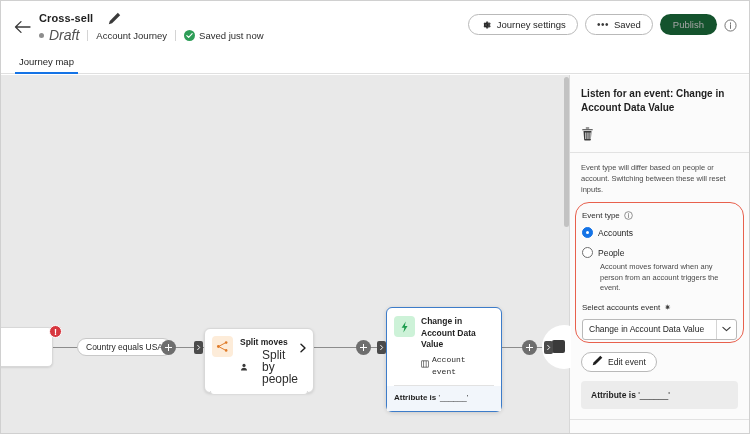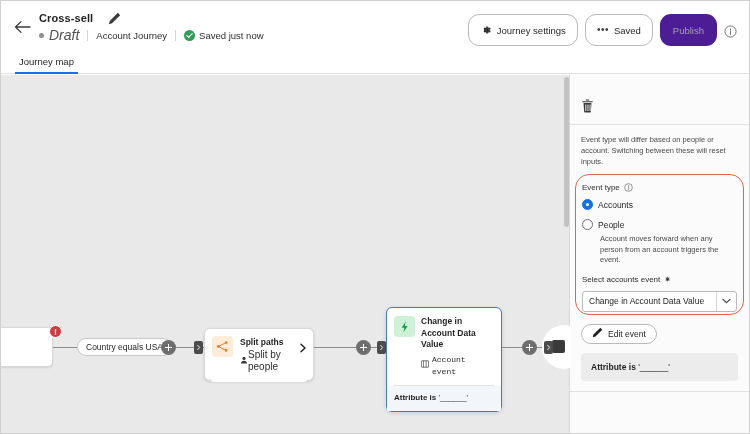--- a/index.html
+++ b/index.html
@@ -43,28 +43,28 @@
   .meta-draft { font-style: italic; color: #505050; font-size: 14px; }
   .meta-sep { width: 1px; height: 11px; background: #d4d4d4; margin: 0 8px; }
   .meta-text { font-size: 9.5px; color: #2c2c2c; }
   .saved-wrap { display: flex; align-items: center; gap: 4px; }
   .check-circle { width: 11px; height: 11px; flex: 0 0 auto; }
 
   .header-actions {
     margin-left: auto; display: flex; align-items: center; gap: 7px; padding-top: 4px;
   }
   .btn {
-    height: 32px; border: 1px solid #b9b9b9; border-radius: 11px;
+    height: 21px; border: 1px solid #b9b9b9; border-radius: 11px;
     background: #ffffff; color: #1f1f1f; font-size: 9.5px;
     display: inline-flex; align-items: center; gap: 5px;
     padding: 0 11px; cursor: pointer; font-family: inherit; white-space: nowrap;
   }
   .btn svg { display: block; }
   .btn-publish {
-    border: none; background: #4c1d95; color: #a5a5a5; cursor: default;
+    border: none; background: #14532d; color: #a5a5a5; cursor: default;
     padding: 0 13px;
   }
   .dots-glyph { letter-spacing: .5px; font-size: 10px; line-height: 1; color: #3a3a3a; }
   .info-circle { width: 13px; height: 13px; color: #6a6a6a; cursor: pointer; }
 
   
   .tabbar {
     position: absolute; top: 47px; left: 0; right: 0; height: 26px;
     background: #ffffff; border-bottom: 1px solid #e0e0e0;
     display: flex; align-items: flex-end; padding-left: 14px;
@@ -153,22 +153,22 @@
     border-radius: 0 0 5px 5px; z-index: -1;
   }
   .split-row { display: flex; align-items: flex-start; gap: 7px; }
   .split-icon {
     width: 21px; height: 21px; border-radius: 4px; background: #fdecd9;
     display: flex; align-items: center; justify-content: center; flex: 0 0 auto;
   }
   .split-txt { flex: 1 1 auto; min-width: 0; }
   .split-title { font-size: 8.5px; font-weight: bold; color: #1f1f1f; line-height: 12px; }
   .split-sub {
-    font-size: 10px; color: #2c2c2c; line-height: 12px; margin-top: 1px;
-    display: flex; align-items: center; gap: 0;
+    font-size: 12px; color: #2c2c2c; line-height: 12px; margin-top: 1px;
+    display: flex; align-items: center; gap: 14px;
   }
   .chev-right { flex: 0 0 auto; margin-top: 3px; color: #1f1f1f; }
 
   
   .node-event {
     position: absolute; left: 385px; top: 232px; width: 116px;
     background: #ffffff; border: 1.5px solid #3d7cc9; border-radius: 6px;
     box-shadow: 0 1px 4px rgba(0,0,0,.14); z-index: 3;
   }
   .event-top { display: flex; align-items: flex-start; gap: 6px; padding: 8px 7px 7px 7px; }
@@ -366,21 +366,21 @@
       <div class="split-row">
         <div class="split-icon">
           <svg width="13" height="13" viewBox="0 0 16 16" fill="none" stroke="#e07b28" stroke-width="1.2">
             <circle cx="3" cy="8" r="1.8" fill="#e07b28" stroke="none"></circle>
             <circle cx="12.5" cy="3.2" r="1.6" fill="#e07b28" stroke="none"></circle>
             <circle cx="12.5" cy="12.8" r="1.6" fill="#e07b28" stroke="none"></circle>
             <path d="M4.6 7.2 11 3.8M4.6 8.8 11 12.2" stroke-linecap="round"></path>
           </svg>
         </div>
         <div class="split-txt">
-          <div class="split-title">Split paths</div>
+          <div class="split-title">Split moves</div>
           <div class="split-sub">
             <span>
               <svg width="8" height="8" viewBox="0 0 10 10" fill="#3a3a3a">
                 <circle cx="5" cy="3" r="2"></circle>
                 <path d="M1.2 9.5c0-2.1 1.7-3.5 3.8-3.5s3.8 1.4 3.8 3.5z"></path>
               </svg>
             </span>
             <span>Split by people</span>
           </div>
         </div>
@@ -435,20 +435,21 @@
     <div class="terminal-halo"></div>
     <div class="terminal-sq"></div>
   </div>
 
   <div class="canvas-scrollbar">
       <i></i>
     </div>
 
   <div class="panel">
     <div class="panel-head">
+      <div class="panel-title">Listen for an event: Change in Account Data Value</div>
       <div class="trash-btn">
         <svg width="13" height="14" viewBox="0 0 14 15" fill="currentColor">
           <path d="M5.2 0.6h3.6v1.1H5.2zM1.4 2.4h11.2v1.1H1.4z"></path>
           <path d="M2.7 4.4h8.6l-.7 9.4a.8.8 0 0 1-.8.7H4.2a.8.8 0 0 1-.8-.7zm2 1.5v7h1v-7zm2.3 0v7h1v-7zm2.3 0v7h1v-7z"></path>
         </svg>
       </div>
     </div>
     <div class="panel-sep"></div>
 
     <div class="panel-note">Event type will differ based on people or account. Switching between these will reset inputs.</div>

